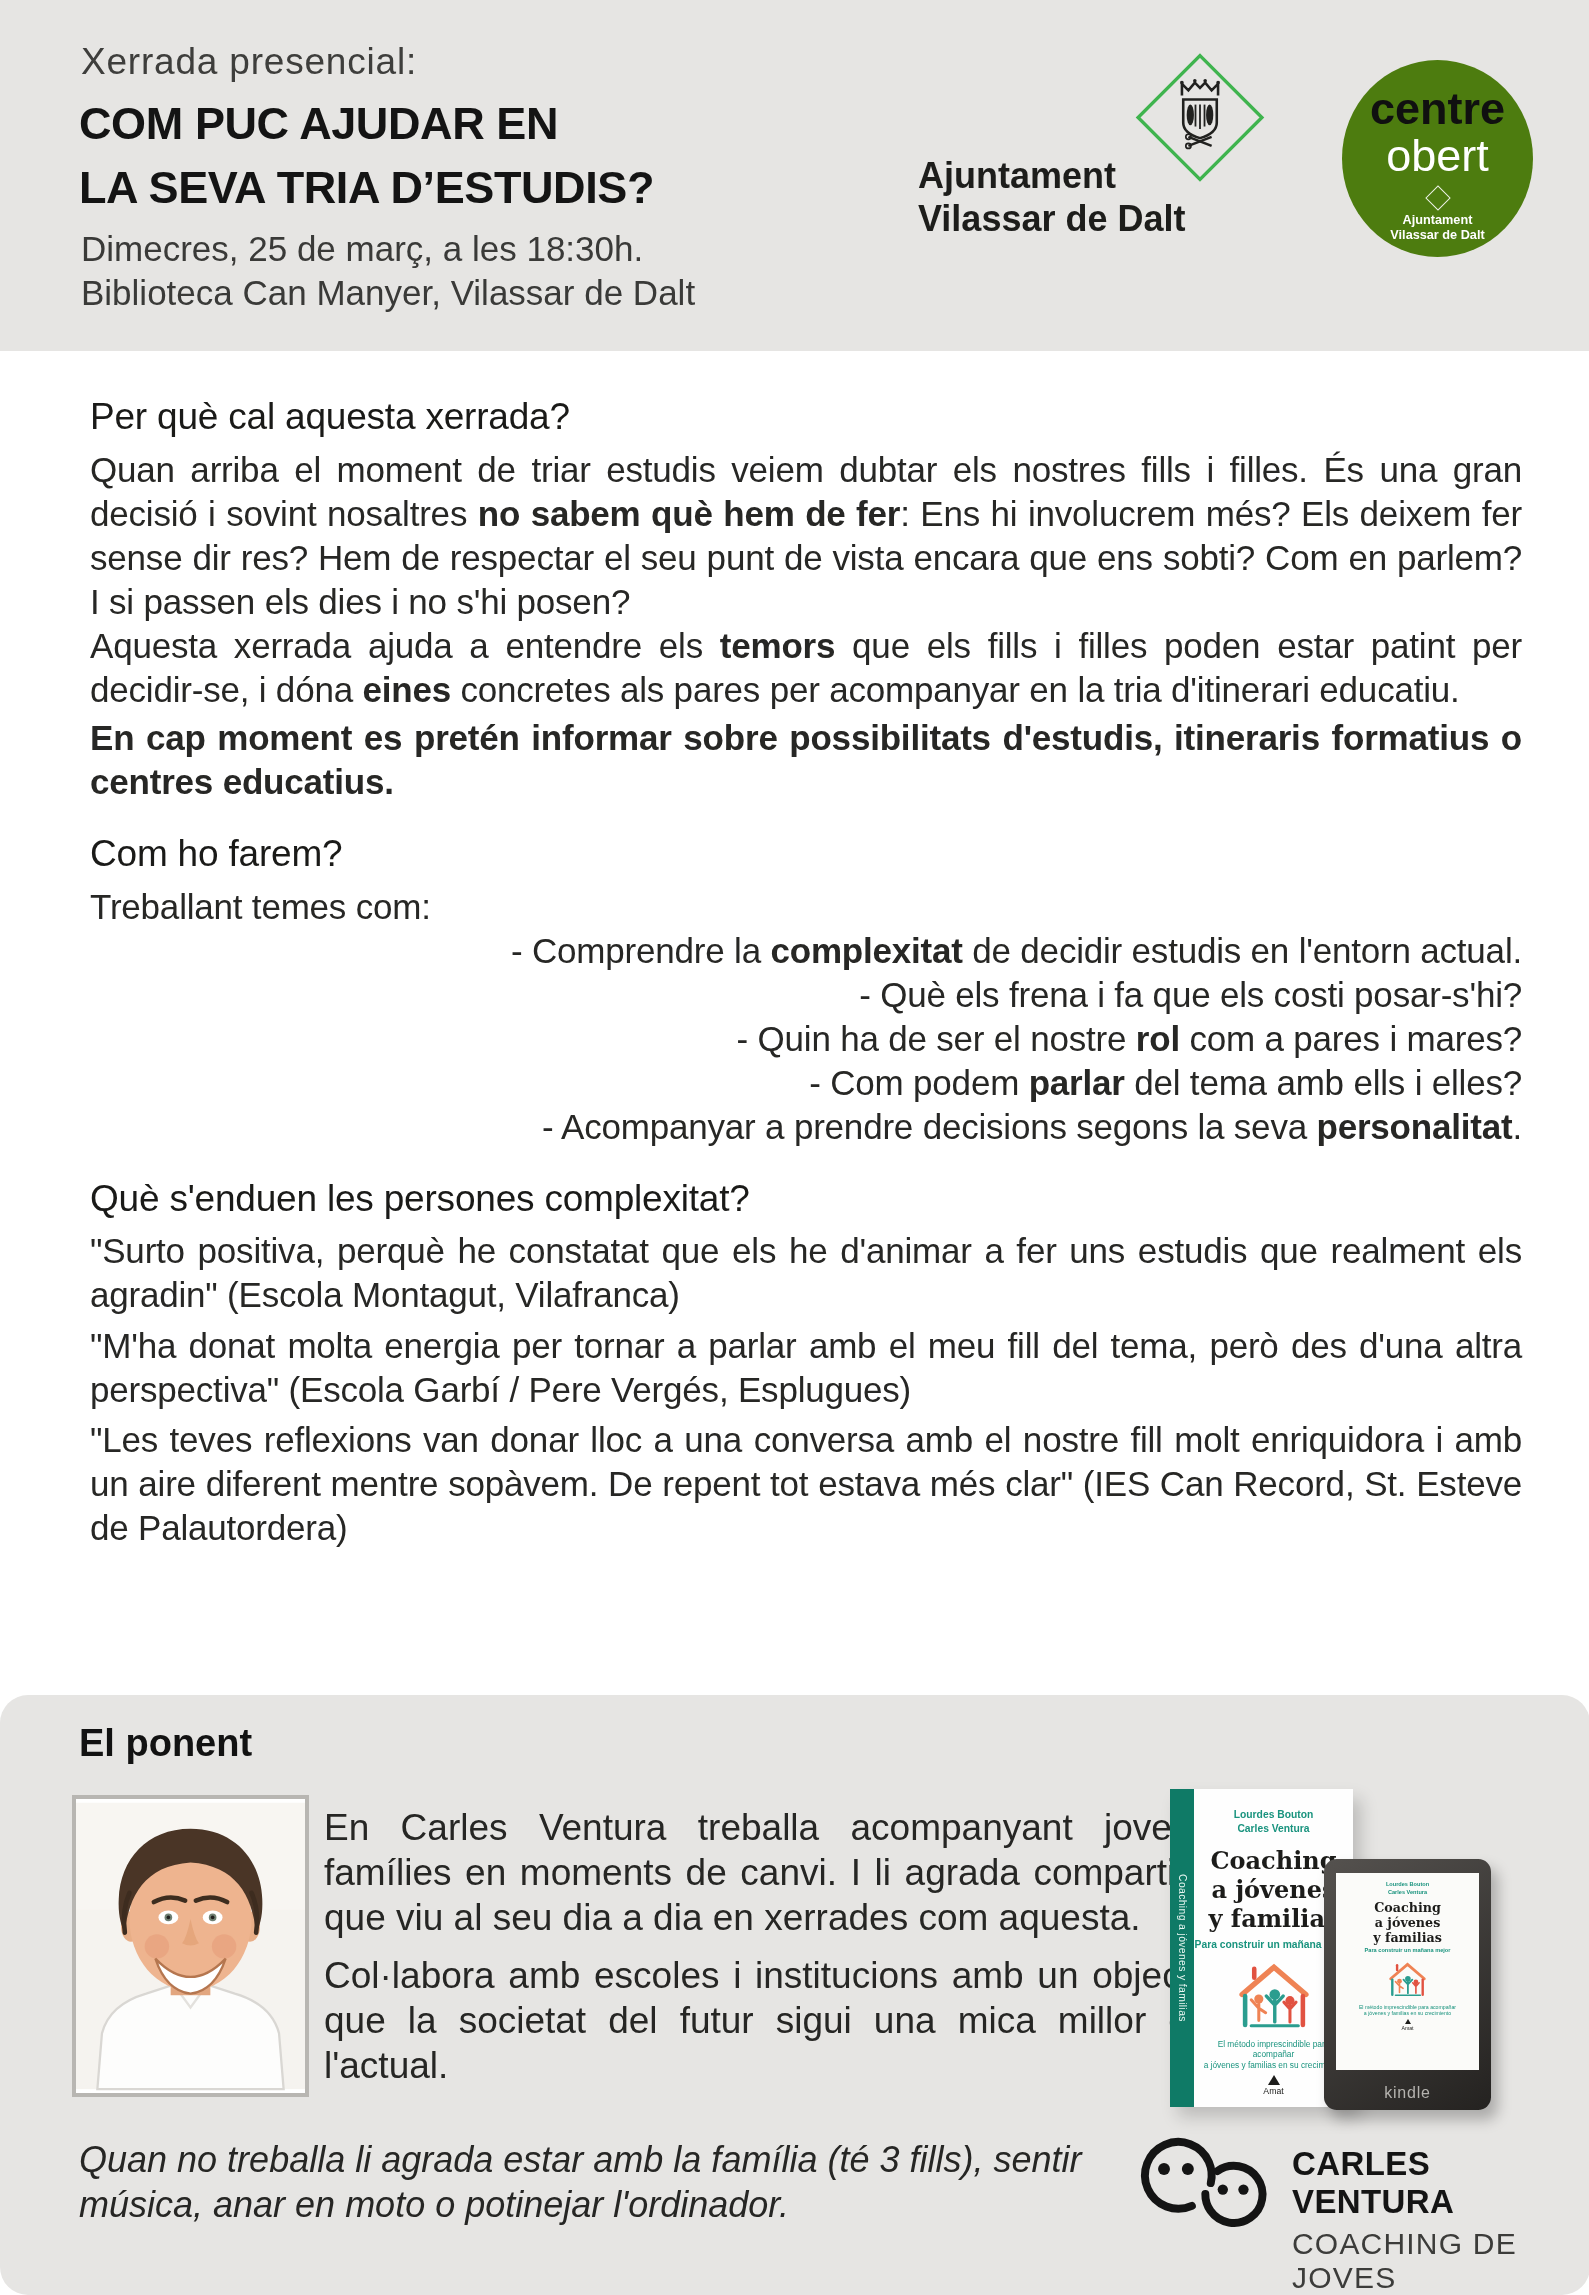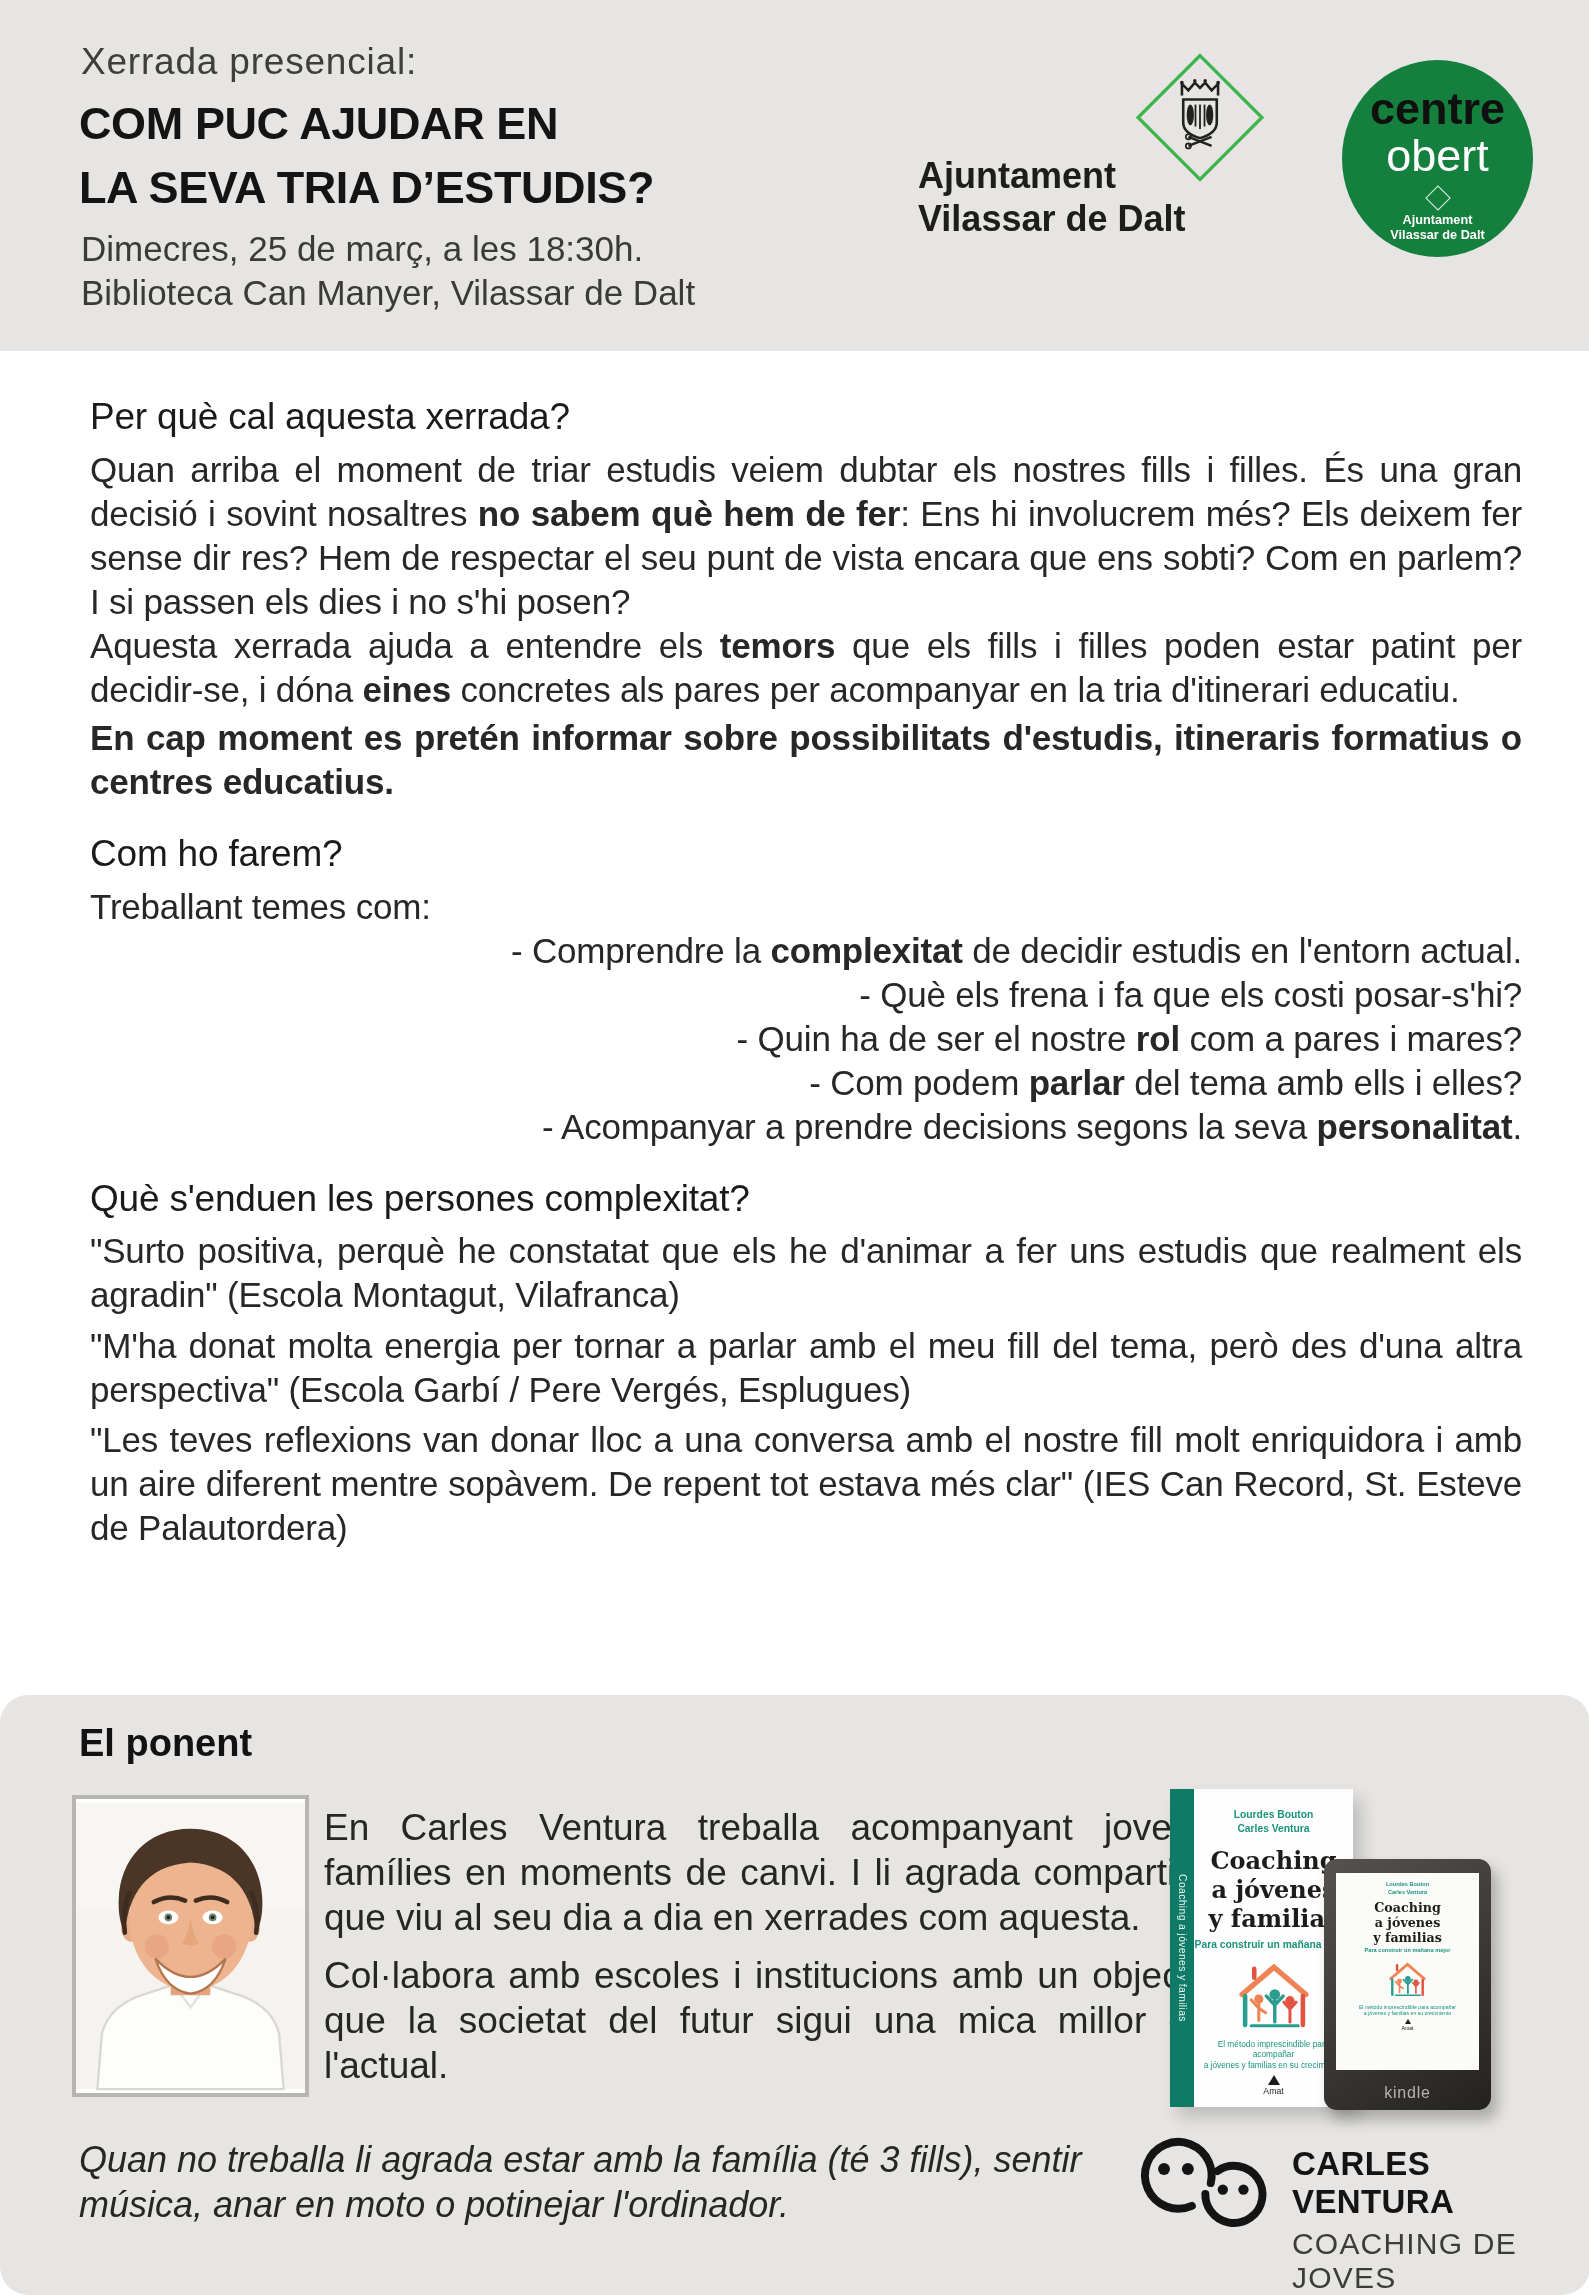--- a/index.html
+++ b/index.html
@@ -16,21 +16,21 @@
                font-weight:800; color:#141414; letter-spacing:-0.4px; }
   .when { position:absolute; left:81px; top:227px; font-size:35px; line-height:44px;
           color:#3a3a38; font-weight:400; }
 
   .ajuntament { position:absolute; left:914px; top:51px; width:382px; height:262px; }
   .aj-crest { position:absolute; left:219px; top:1.6px; width:134px; height:129px; }
   .aj-name { position:absolute; left:4px; top:103px; font-size:36px; font-weight:700;
              line-height:43px; color:#1d1d1b; white-space:nowrap; }
 
   .centre { position:absolute; left:1342px; top:60px; width:191px; height:197px;
-            background:#15803d; border-radius:50%; text-align:center; }
+            background:#4d7c0f; border-radius:50%; text-align:center; }
   .centre .w1 { display:block; margin-top:25.4px; font-size:45px; font-weight:700;
                 color:#101010; line-height:48px; }
   .centre .w2 { display:block; font-size:45px; font-weight:400; color:#ffffff;
                 line-height:46px; }
   .centre .mini-d { width:16px; height:16px; border:1.6px solid #ffffff;
                     transform:rotate(45deg); margin:9.5px auto 6.4px; opacity:0.9; }
   .centre .sub { font-size:12.7px; font-weight:700; color:#ffffff; line-height:14.3px; }
 
   
   main { position:absolute; top:351px; left:11px; width:1590px; height:1344px;

